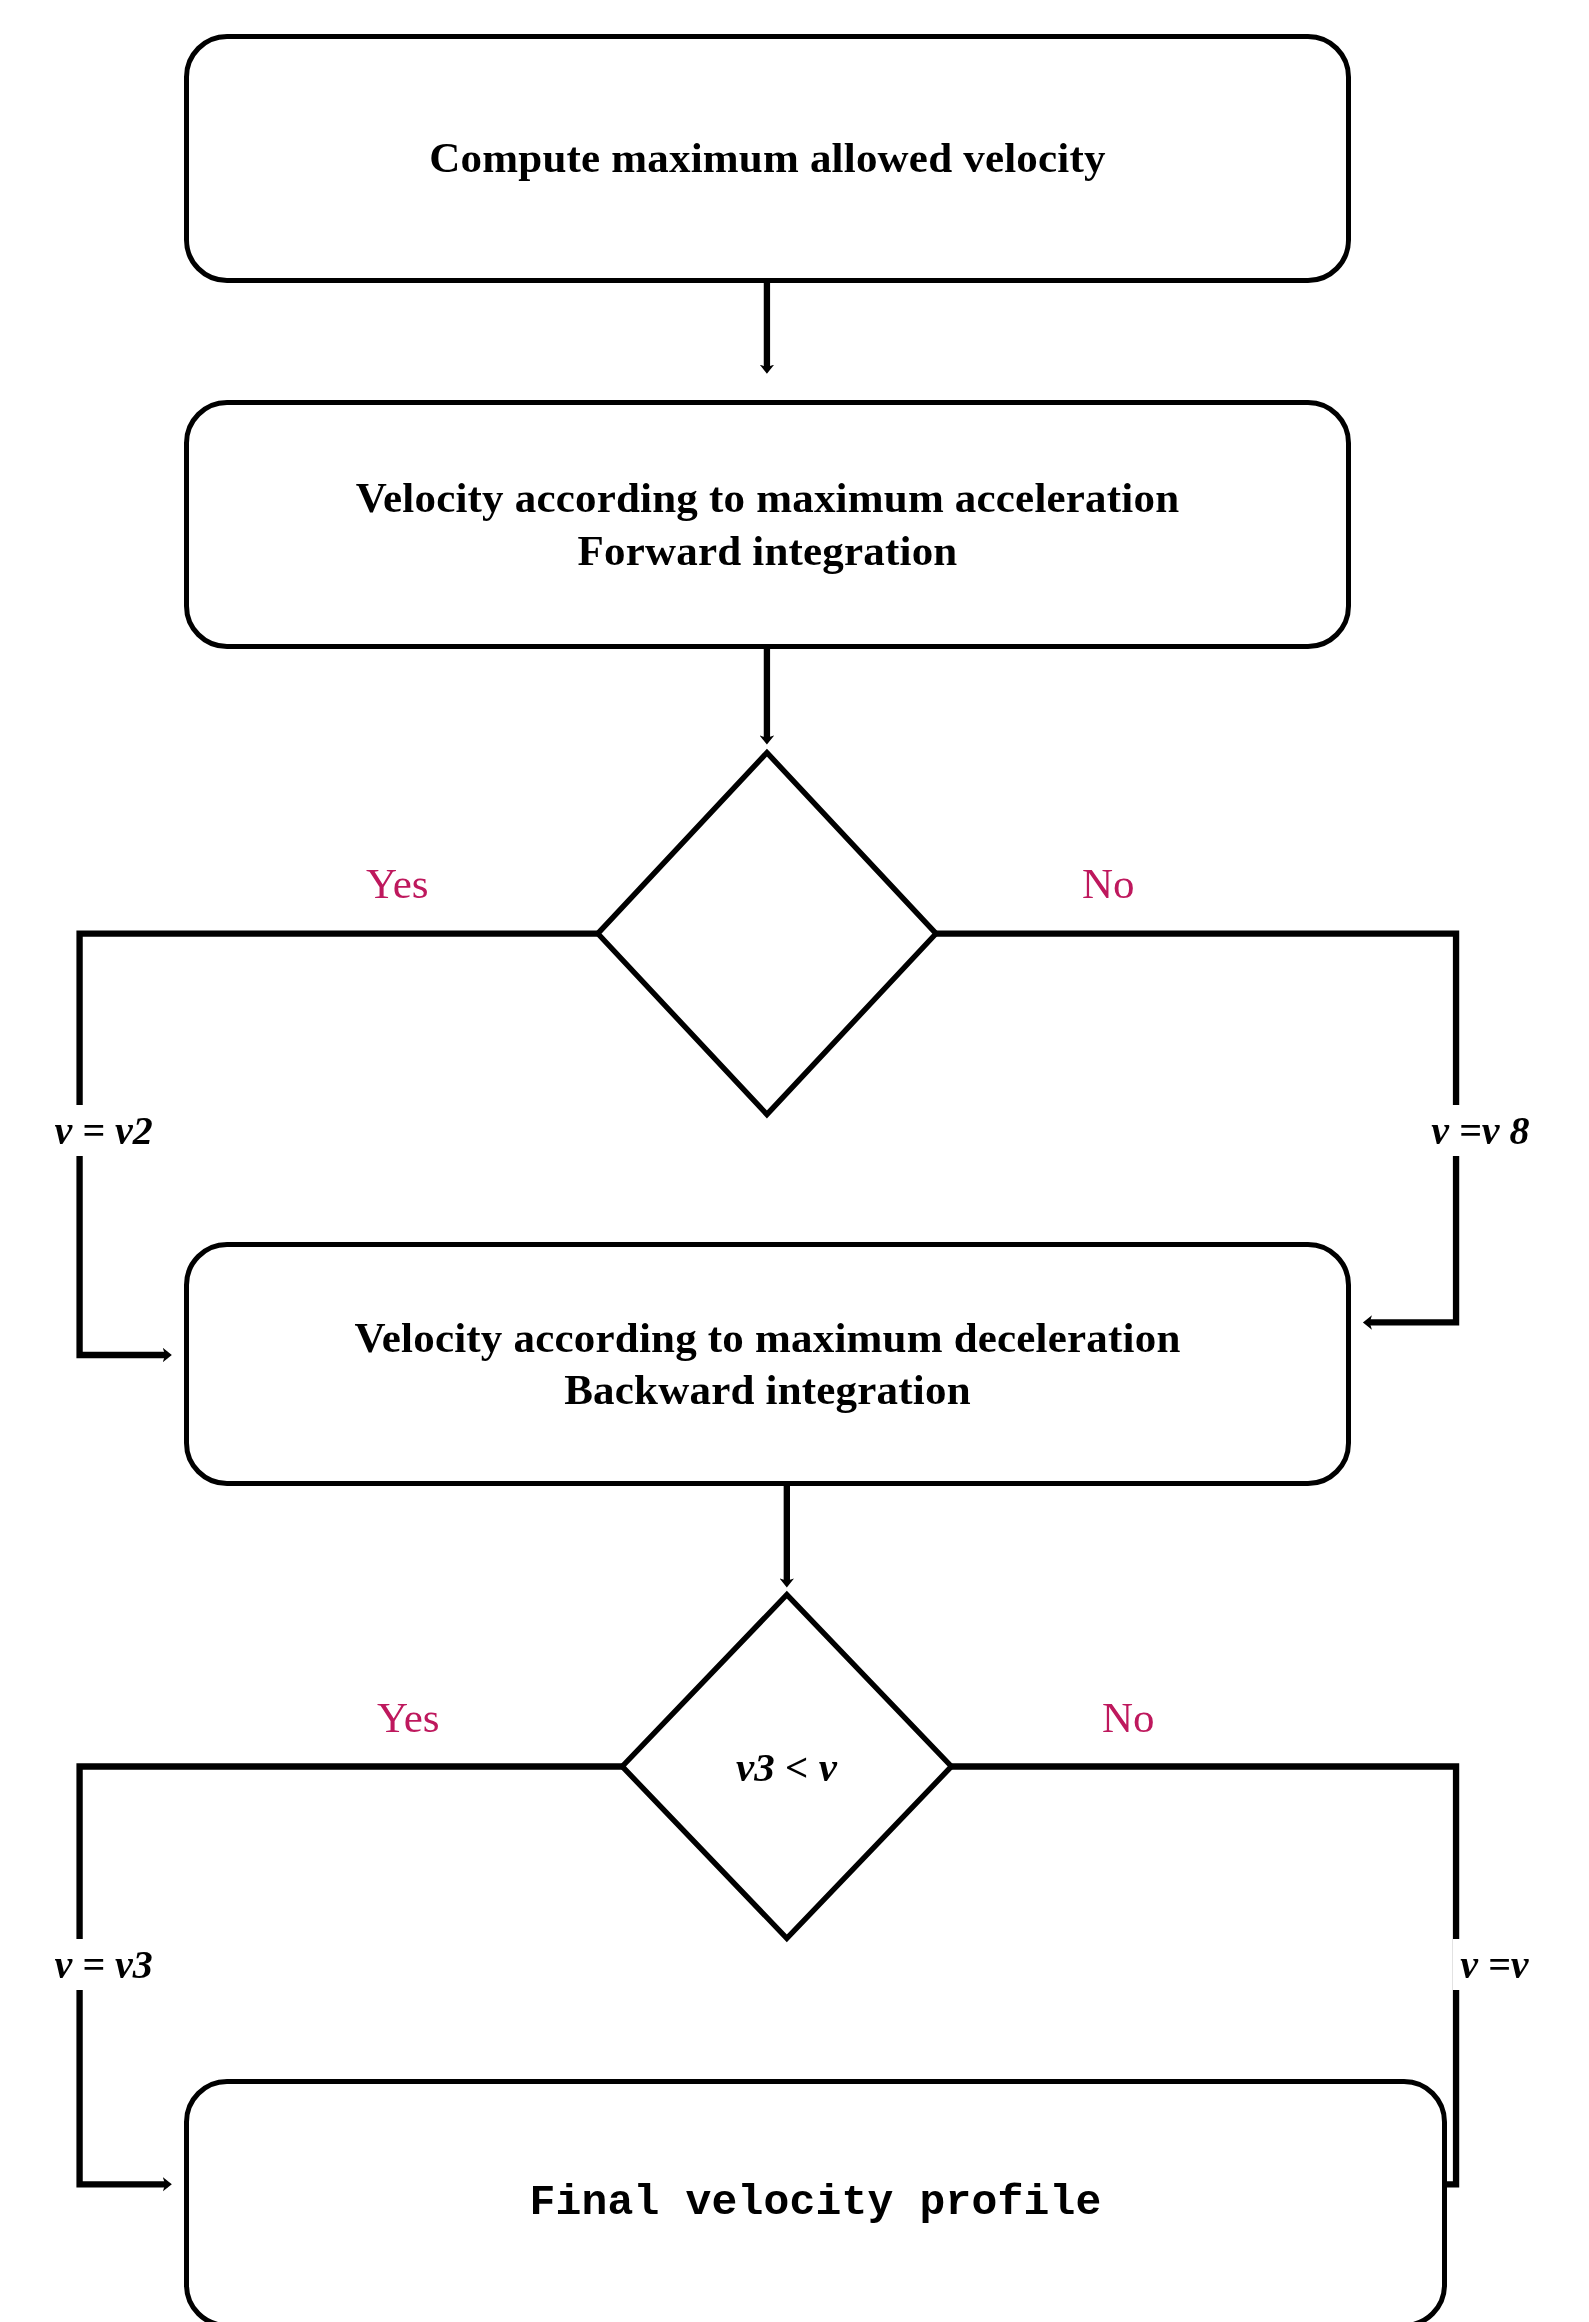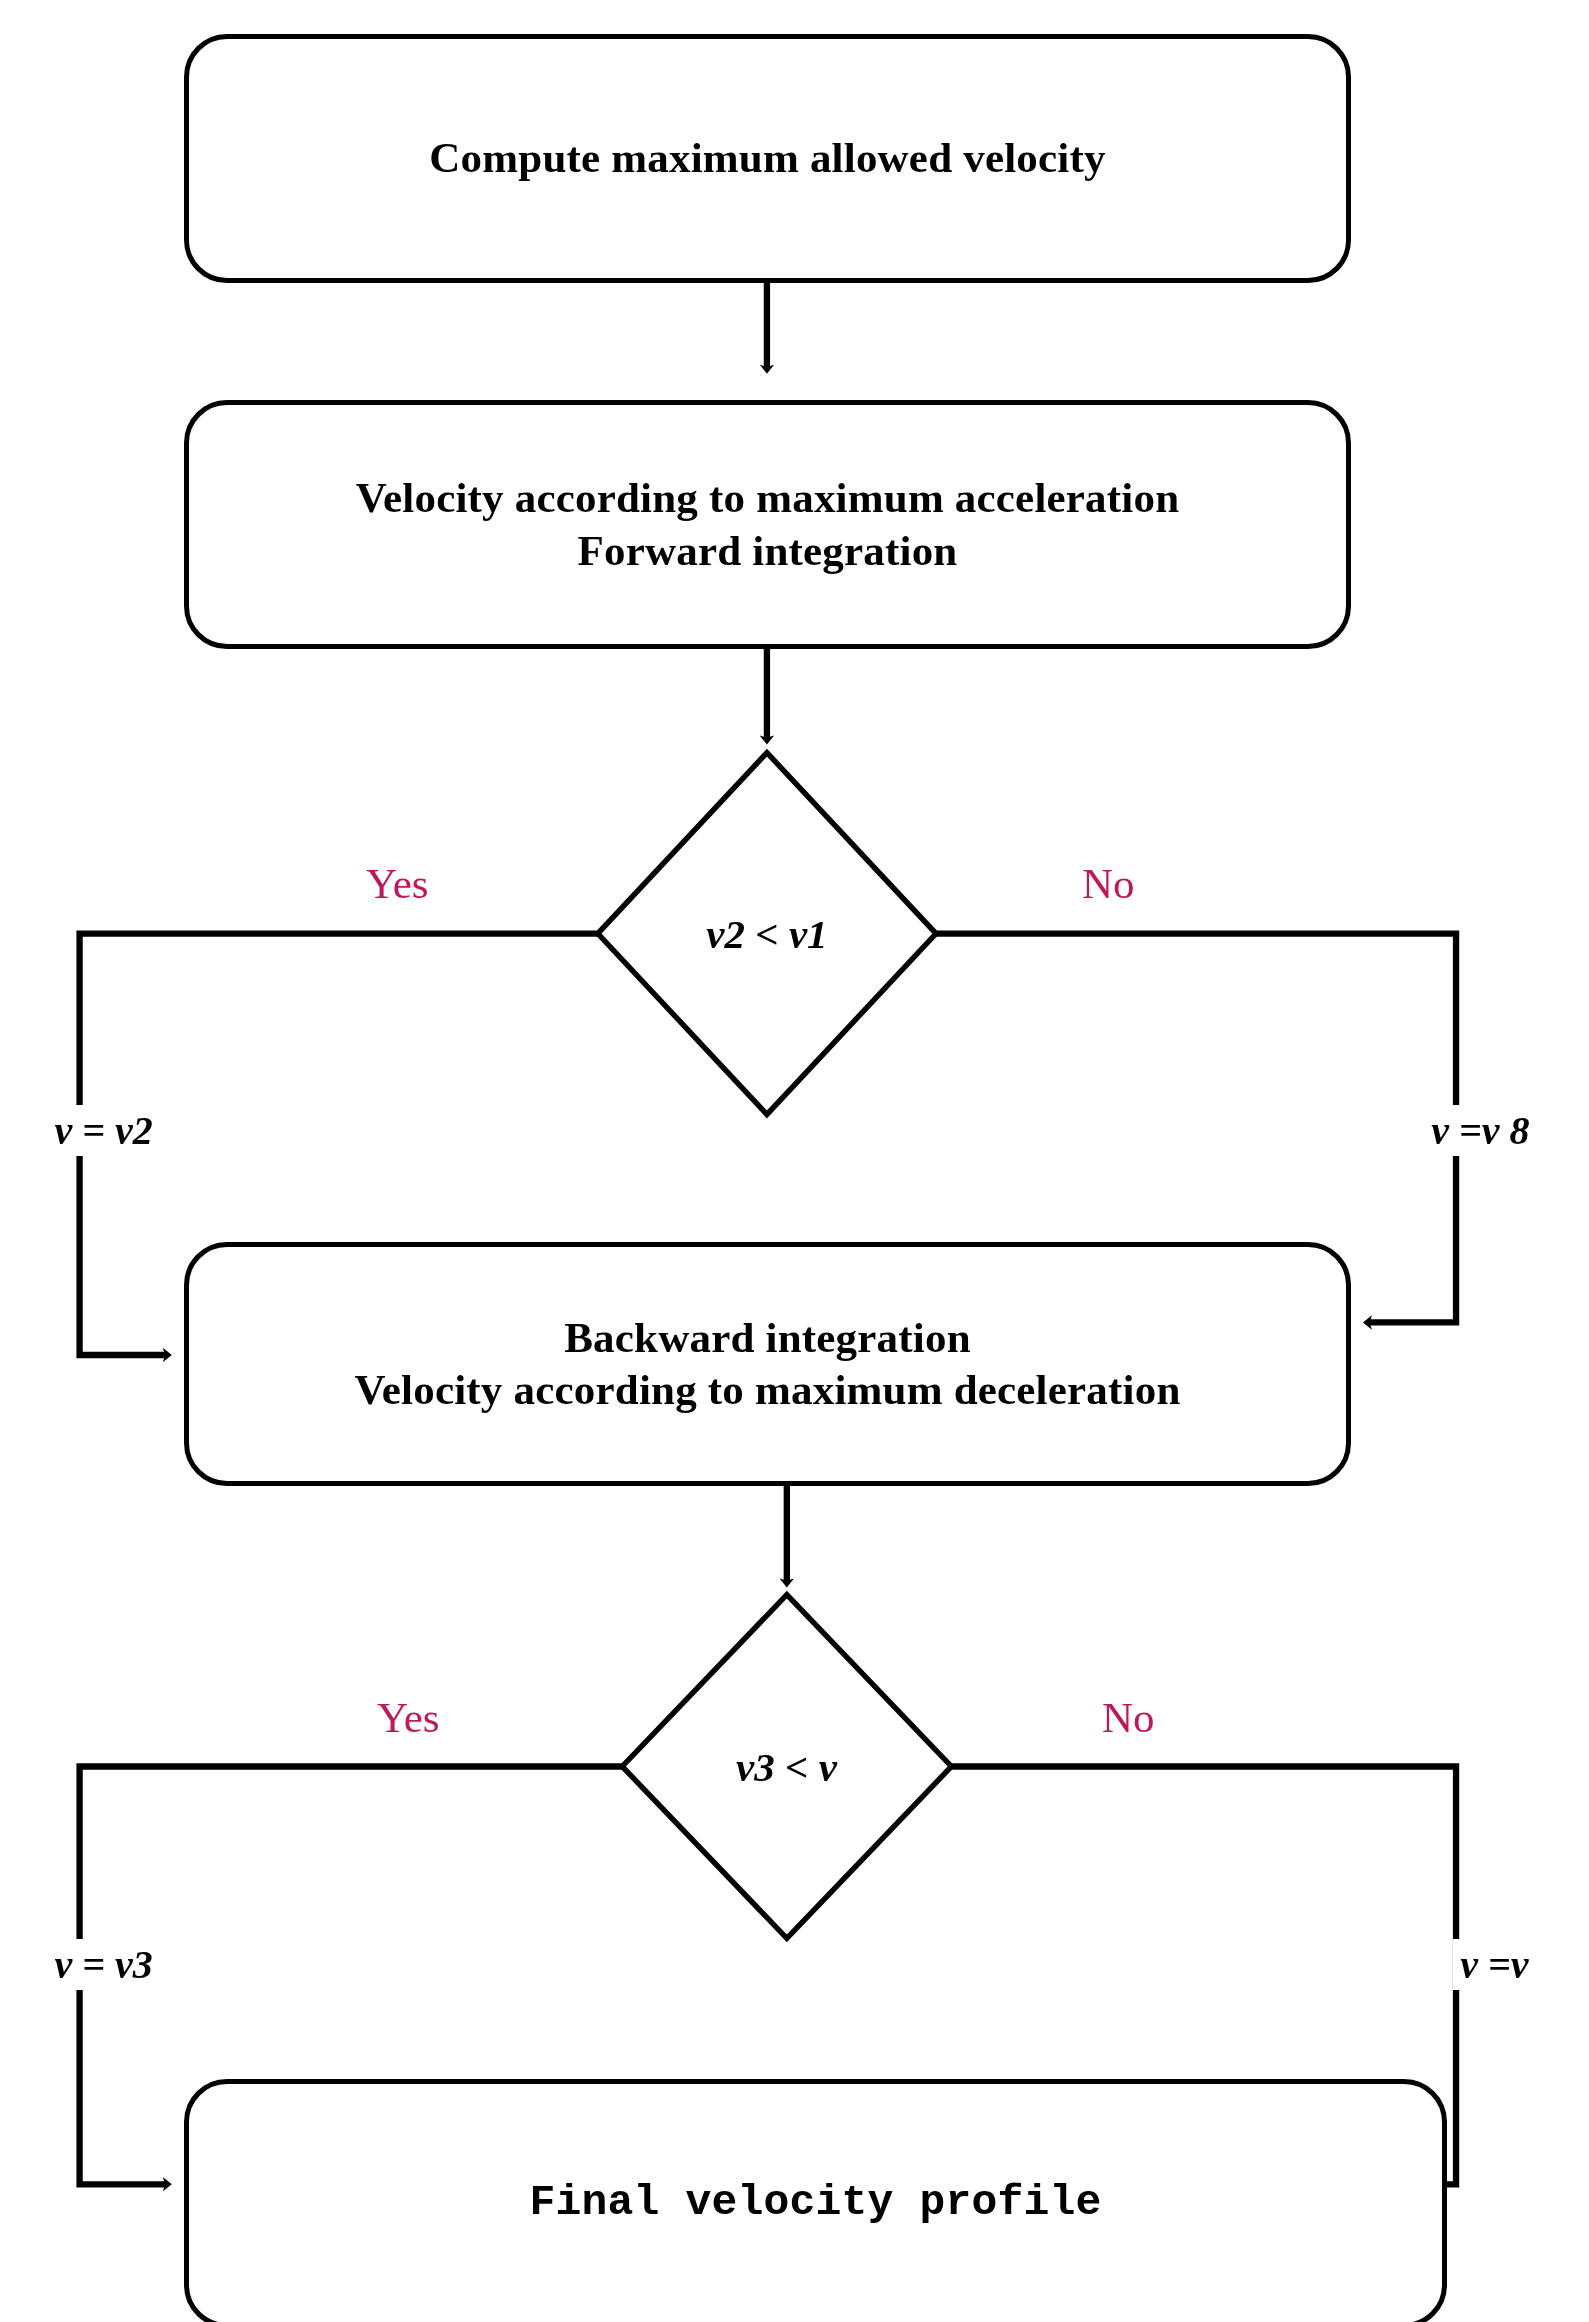--- a/index.html
+++ b/index.html
@@ -117,34 +117,33 @@
     </div>
   </div>
 
   <div class="node process" style="left:184px; top:384px; width:1167px; height:249px;">
     <div class="lines">
       <div>Velocity according to maximum acceleration</div>
       <div>Forward integration</div>
     </div>
   </div>
 
-  <div class="decision-label" style="left:598px; top:900px; width:338px; height:67px;">v2 &lt; v1</div>
 
   <div class="branch-label" style="left:366px; top:859px;">Yes</div>
 
   <div class="branch-label" style="left:1082px; top:859px;">No</div>
 
   <div class="edge-label" style="left:7.2px; top:1105px;">v = v2</div>
 
   <div class="edge-label" style="left:1384px; top:1105px;">v =v 8</div>
 
   <div class="node process" style="left:184px; top:1226px; width:1167px; height:244px;">
     <div class="lines">
+      <div>Velocity according to maximum deceleration</div>
       <div>Backward integration</div>
-      <div>Velocity according to maximum deceleration</div>
     </div>
   </div>
 
   <div class="decision-label" style="left:622px; top:1733px; width:329px; height:67px;">v3 &lt; v</div>
 
   <div class="branch-label" style="left:377px; top:1693px;">Yes</div>
 
   <div class="branch-label" style="left:1102px; top:1693px;">No</div>
 
   <div class="edge-label" style="left:7.2px; top:1939px;">v = v3</div>

